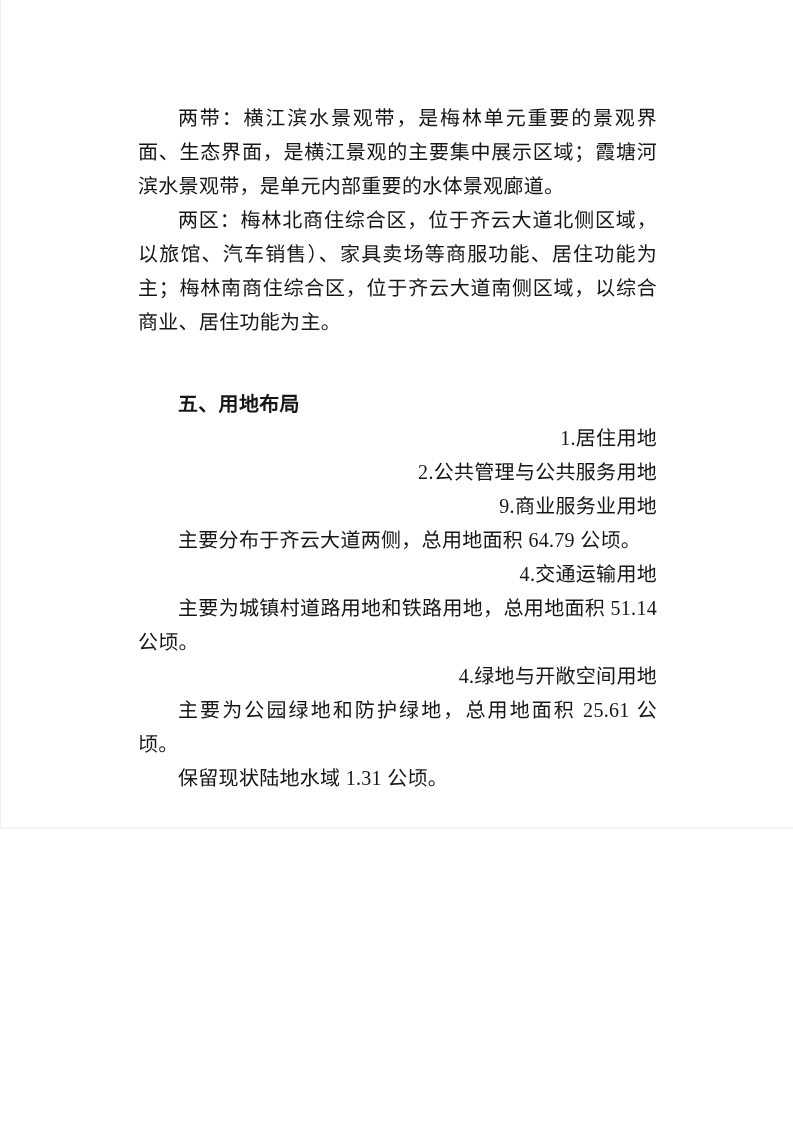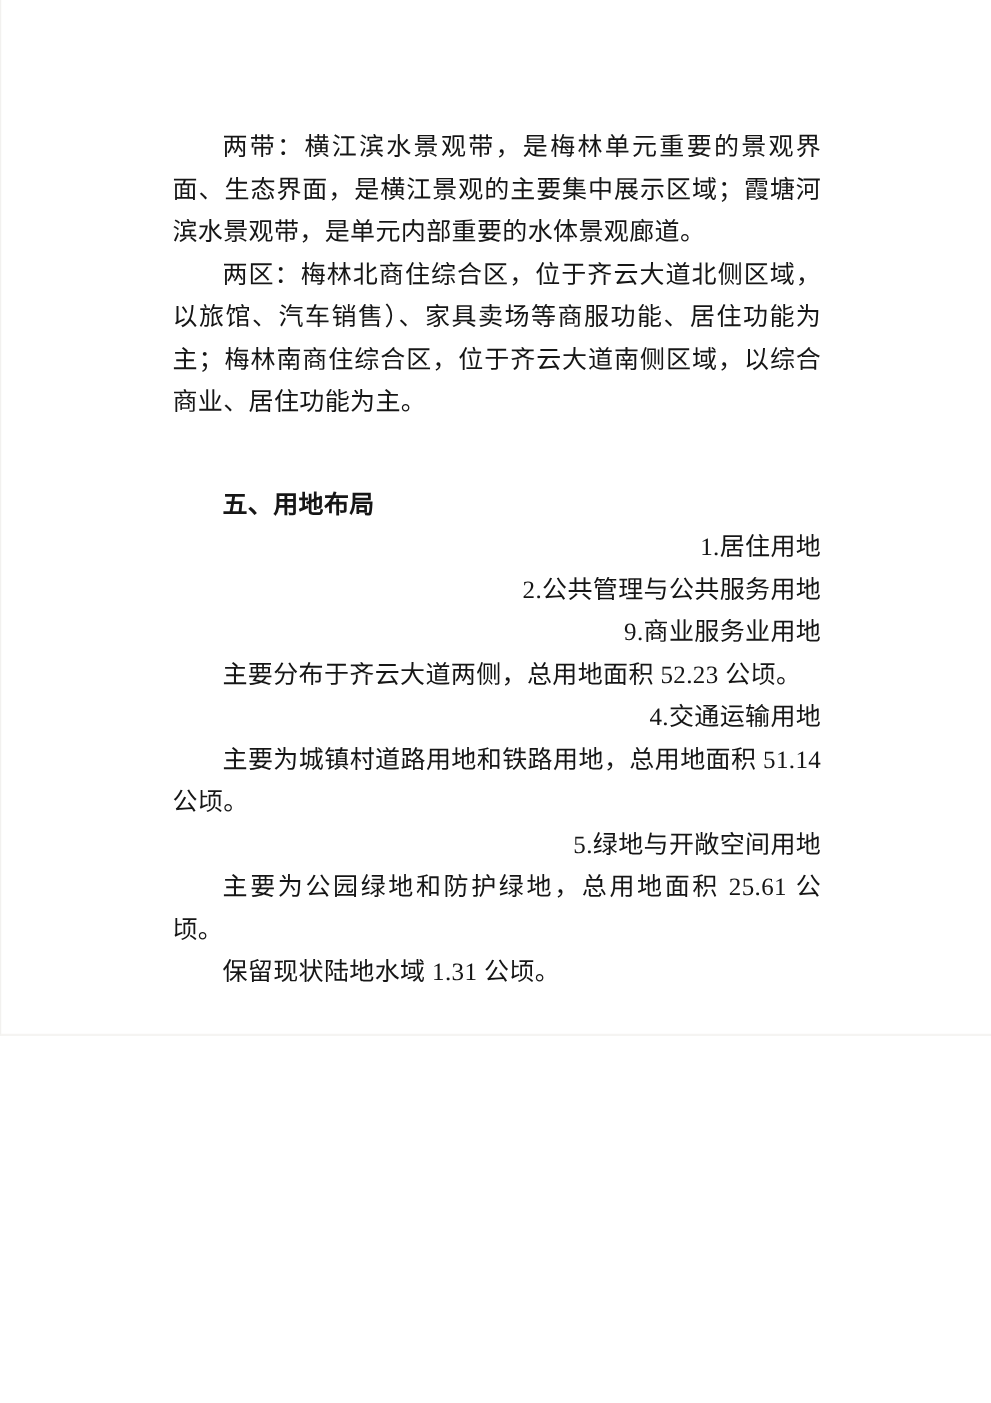--- a/index.html
+++ b/index.html
@@ -54,20 +54,20 @@
 <body>
 
 <div class="page">
   <div class="doc-body">
       <p class="body">两带：横江滨水景观带，是梅林单元重要的景观界面、生态界面，是横江景观的主要集中展示区域；霞塘河滨水景观带，是单元内部重要的水体景观廊道。</p>
       <p class="body">两区：梅林北商住综合区，位于齐云大道北侧区域，以旅馆、汽车销售）、家具卖场等商服功能、居住功能为主；梅林南商住综合区，位于齐云大道南侧区域，以综合商业、居住功能为主。</p>
       <p class="heading">五、用地布局</p>
       <p class="item">1.居住用地</p>
       <p class="item">2.公共管理与公共服务用地</p>
       <p class="item">9.商业服务业用地</p>
-      <p class="body">主要分布于齐云大道两侧，总用地面积 52.23 公顷。</p>
+      <p class="body">主要分布于齐云大道两侧，总用地面积 64.79 公顷。</p>
       <p class="item">4.交通运输用地</p>
       <p class="body">主要为城镇村道路用地和铁路用地，总用地面积 51.14 公顷。</p>
-      <p class="item">5.绿地与开敞空间用地</p>
+      <p class="item">4.绿地与开敞空间用地</p>
       <p class="body">主要为公园绿地和防护绿地，总用地面积 25.61 公顷。</p>
       <p class="body">保留现状陆地水域 1.31 公顷。</p>
     </div>
 </div>
 
 </body></html>

